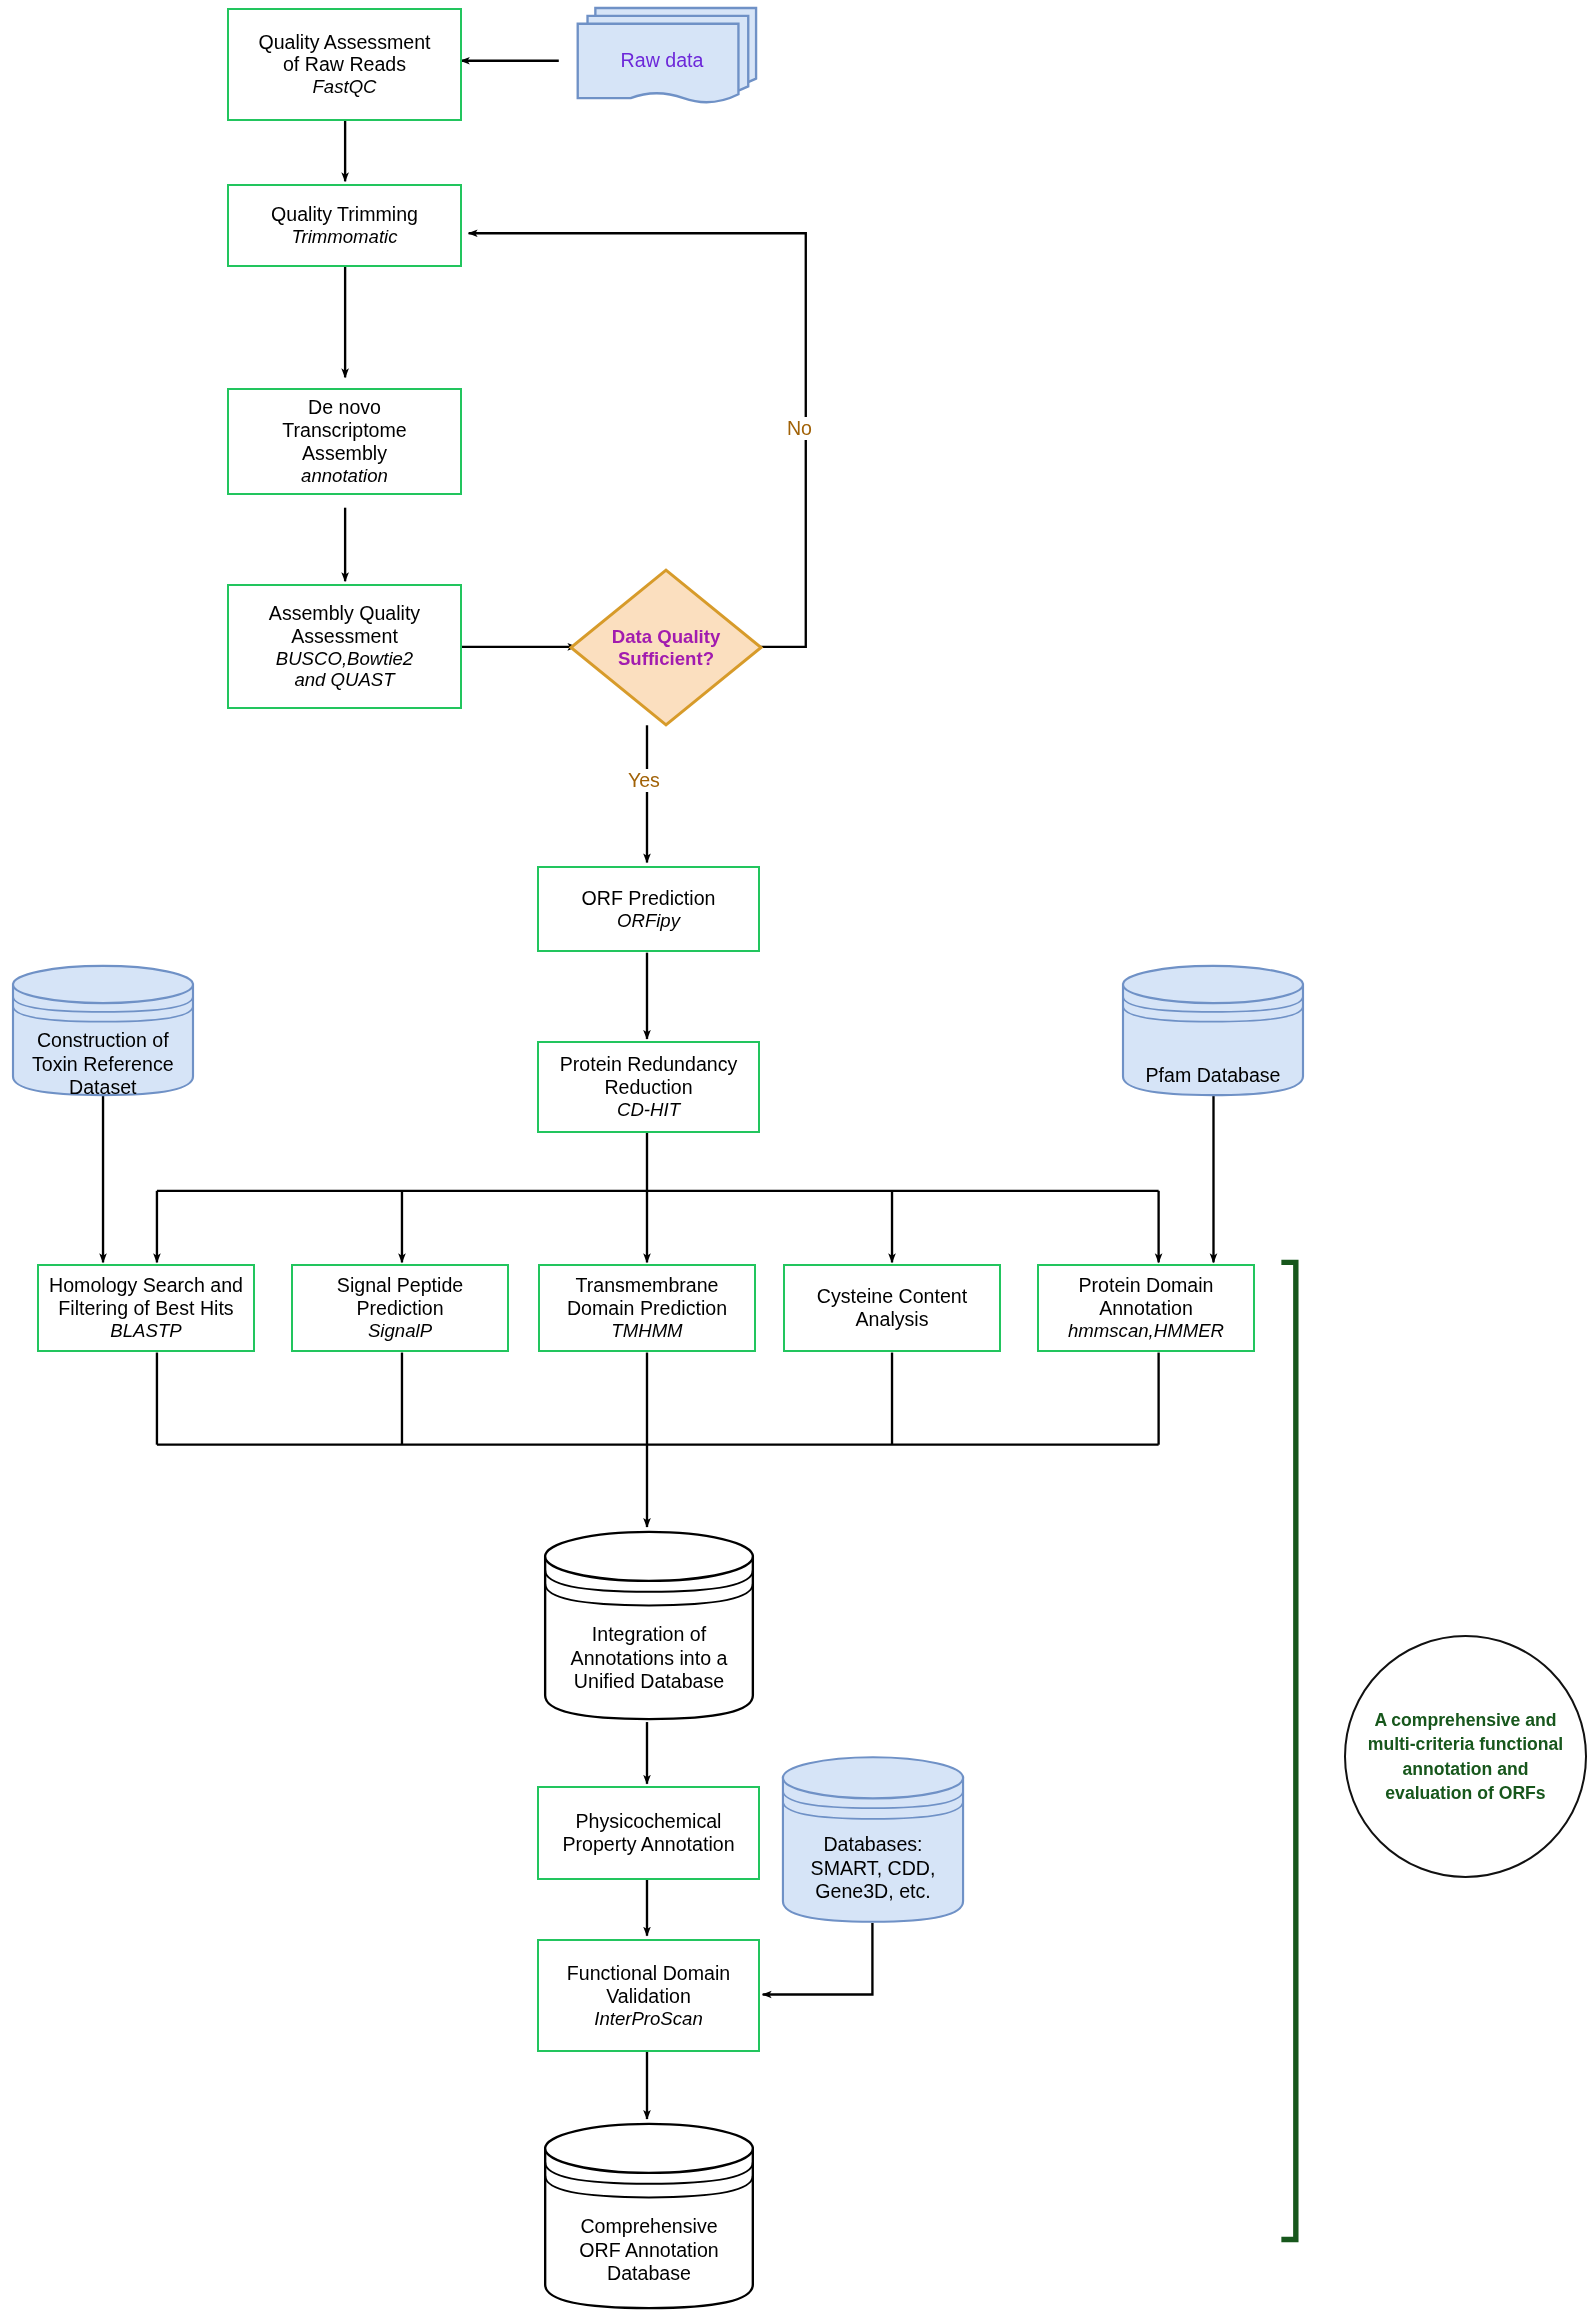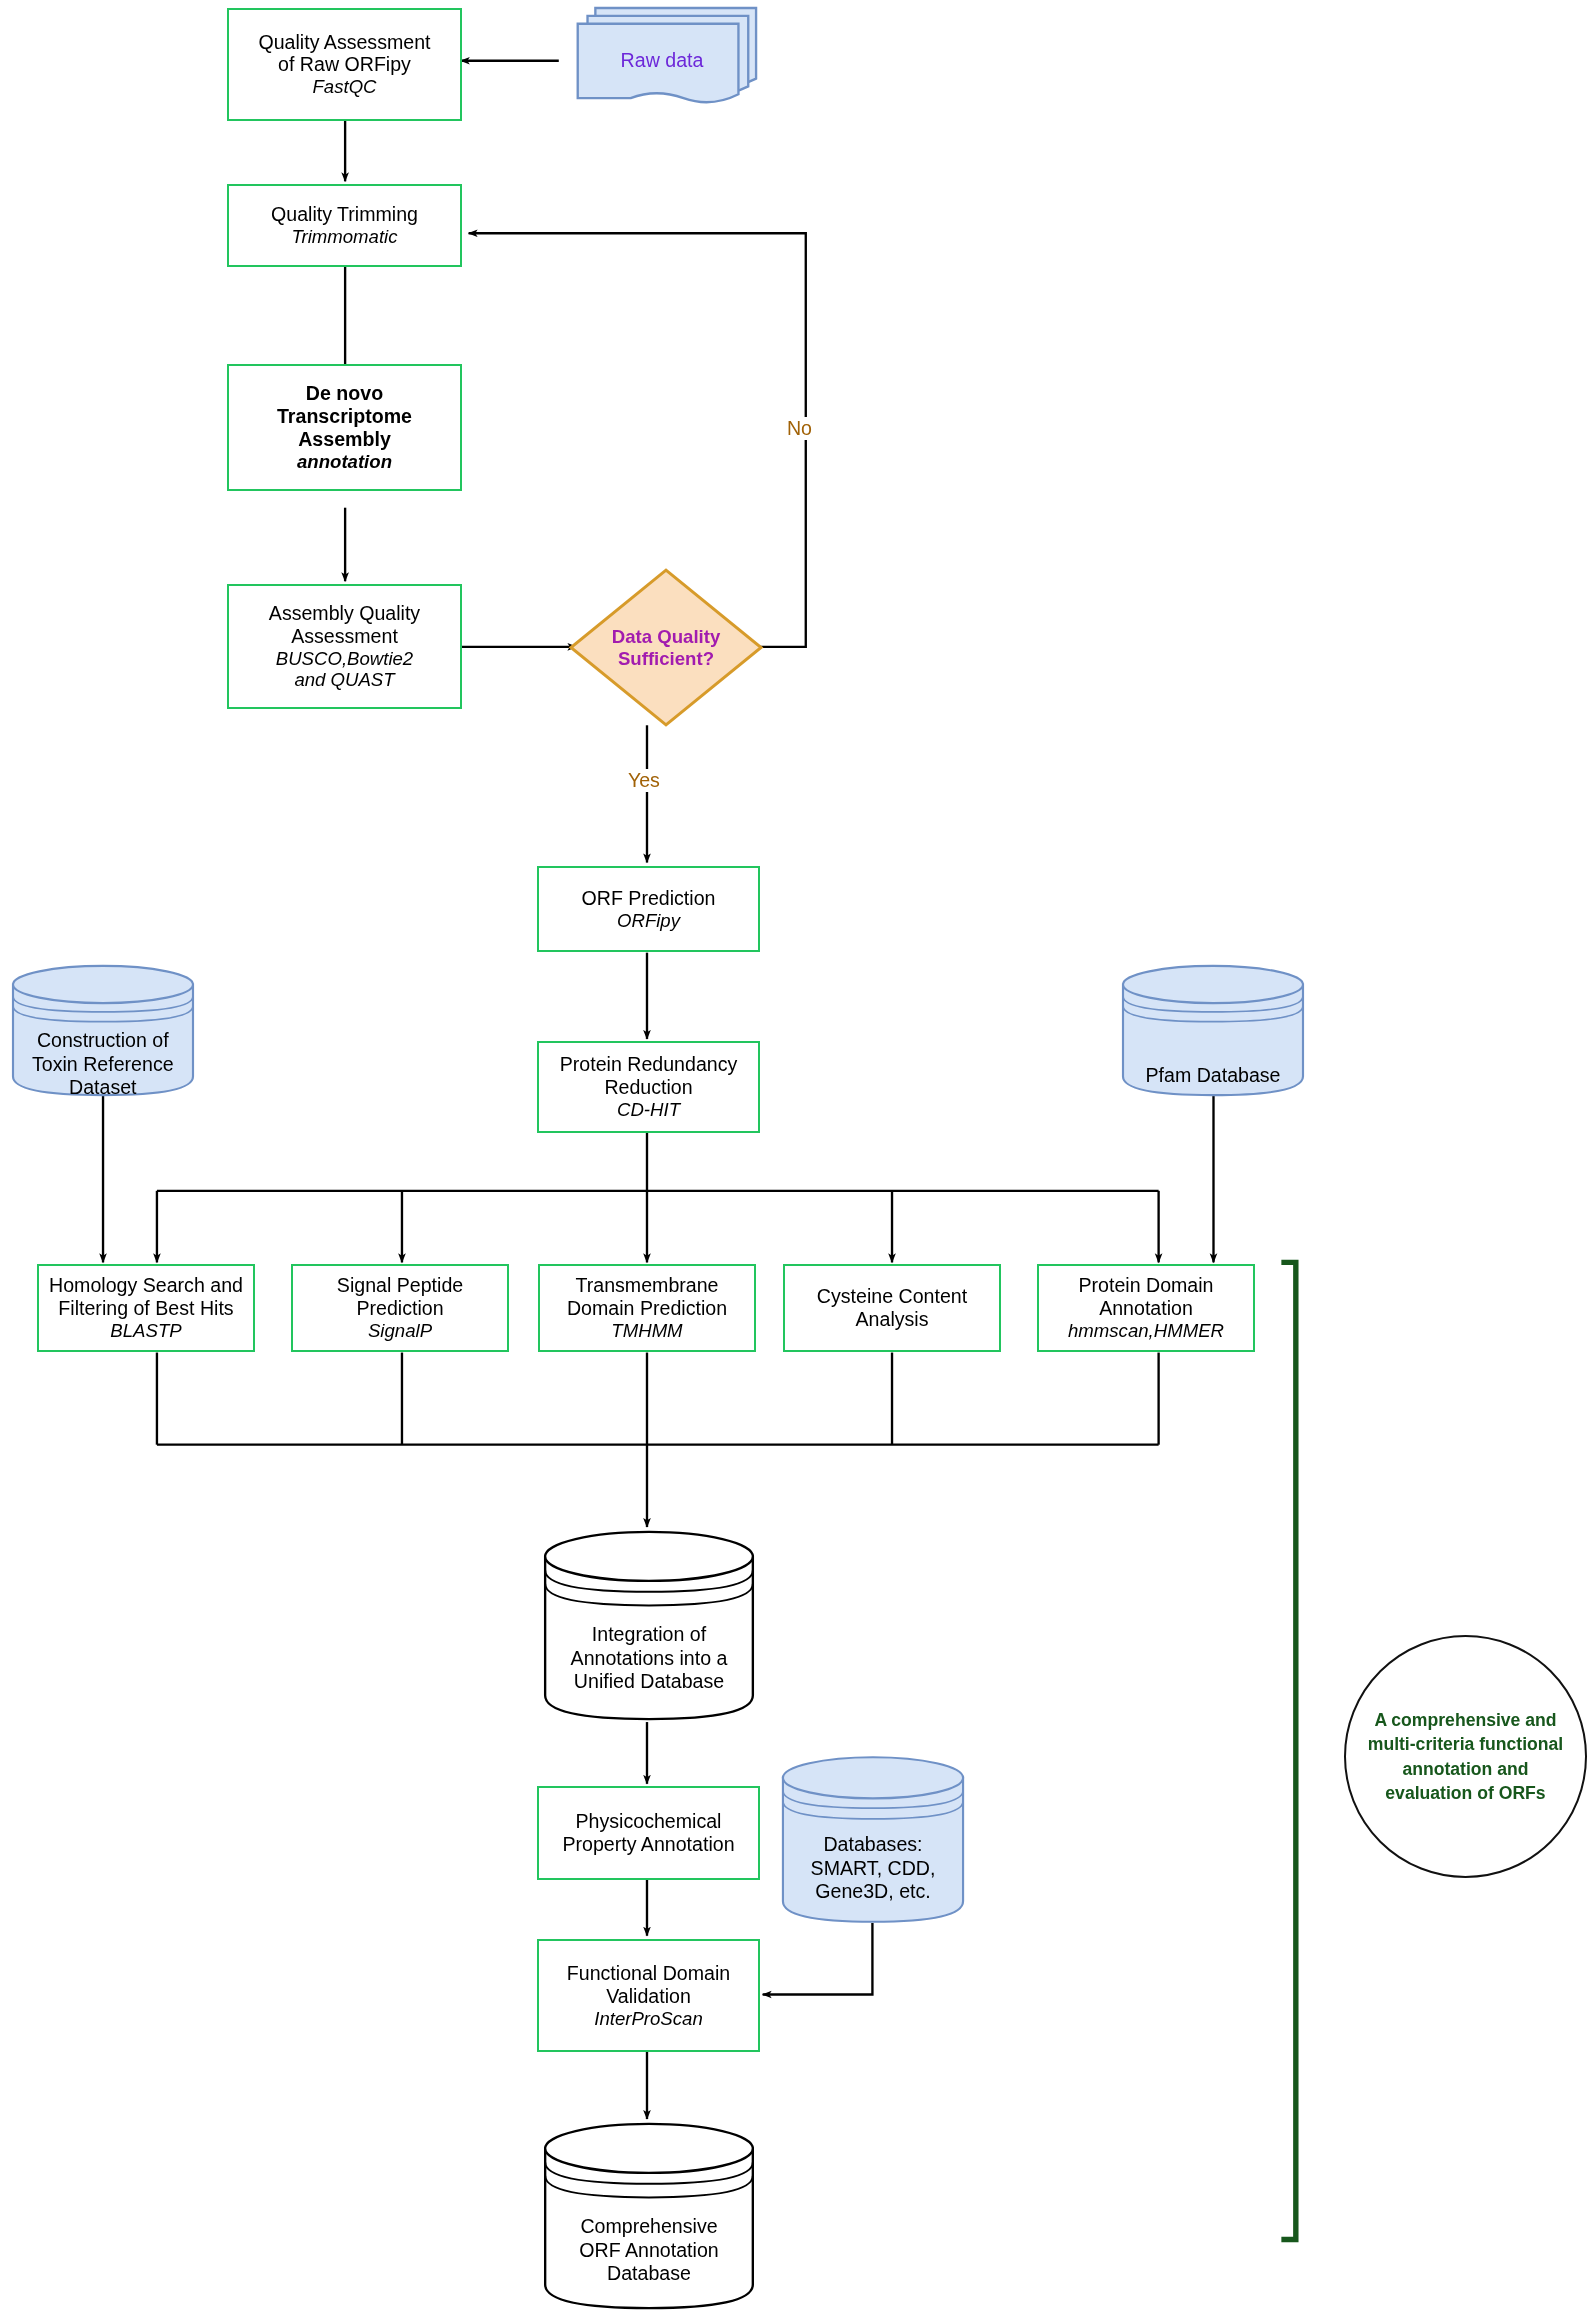--- a/index.html
+++ b/index.html
@@ -190,30 +190,30 @@
         <path d="M32,4 L196,4 L196,76 Q168,90 140,80 Q112,70 86,80 L32,80 Z"></path>
         <path d="M24,12 L188,12 L188,84 Q160,98 132,88 Q104,78 78,88 L24,88 Z"></path>
         <path d="M14,20 L178,20 L178,92 Q150,106 122,96 Q94,86 68,96 L14,96 Z"></path>
       </g>
     </svg>
     <div class="doc-label" style="top:45px;">Raw data</div>
   </div>
 
   <div class="pbox" style="left:227px; top:7.8px; width:235px; height:113px;">
     <span class="ttl">Quality Assessment</span>
-    <span class="ttl">of Raw ORFipy</span>
+    <span class="ttl">of Raw Reads</span>
     <span class="tool">FastQC</span>
   </div>
 
   <div class="pbox" style="left:227px; top:184px; width:235px; height:83px;">
     <span class="ttl">Quality Trimming</span>
     <span class="tool">Trimmomatic</span>
   </div>
 
-  <div class="pbox" style="left:227px; top:364px; width:235px; height:127px;font-weight:bold;">
+  <div class="pbox" style="left:227px; top:388px; width:235px; height:107px;">
     <span class="ttl">De novo</span>
     <span class="ttl">Transcriptome</span>
     <span class="ttl">Assembly</span>
     <span class="tool">annotation</span>
   </div>
 
   <div class="pbox" style="left:227px; top:584px; width:235px; height:125px;">
     <span class="ttl">Assembly Quality</span>
     <span class="ttl">Assessment</span>
     <span class="tool">BUSCO,Bowtie2</span>

